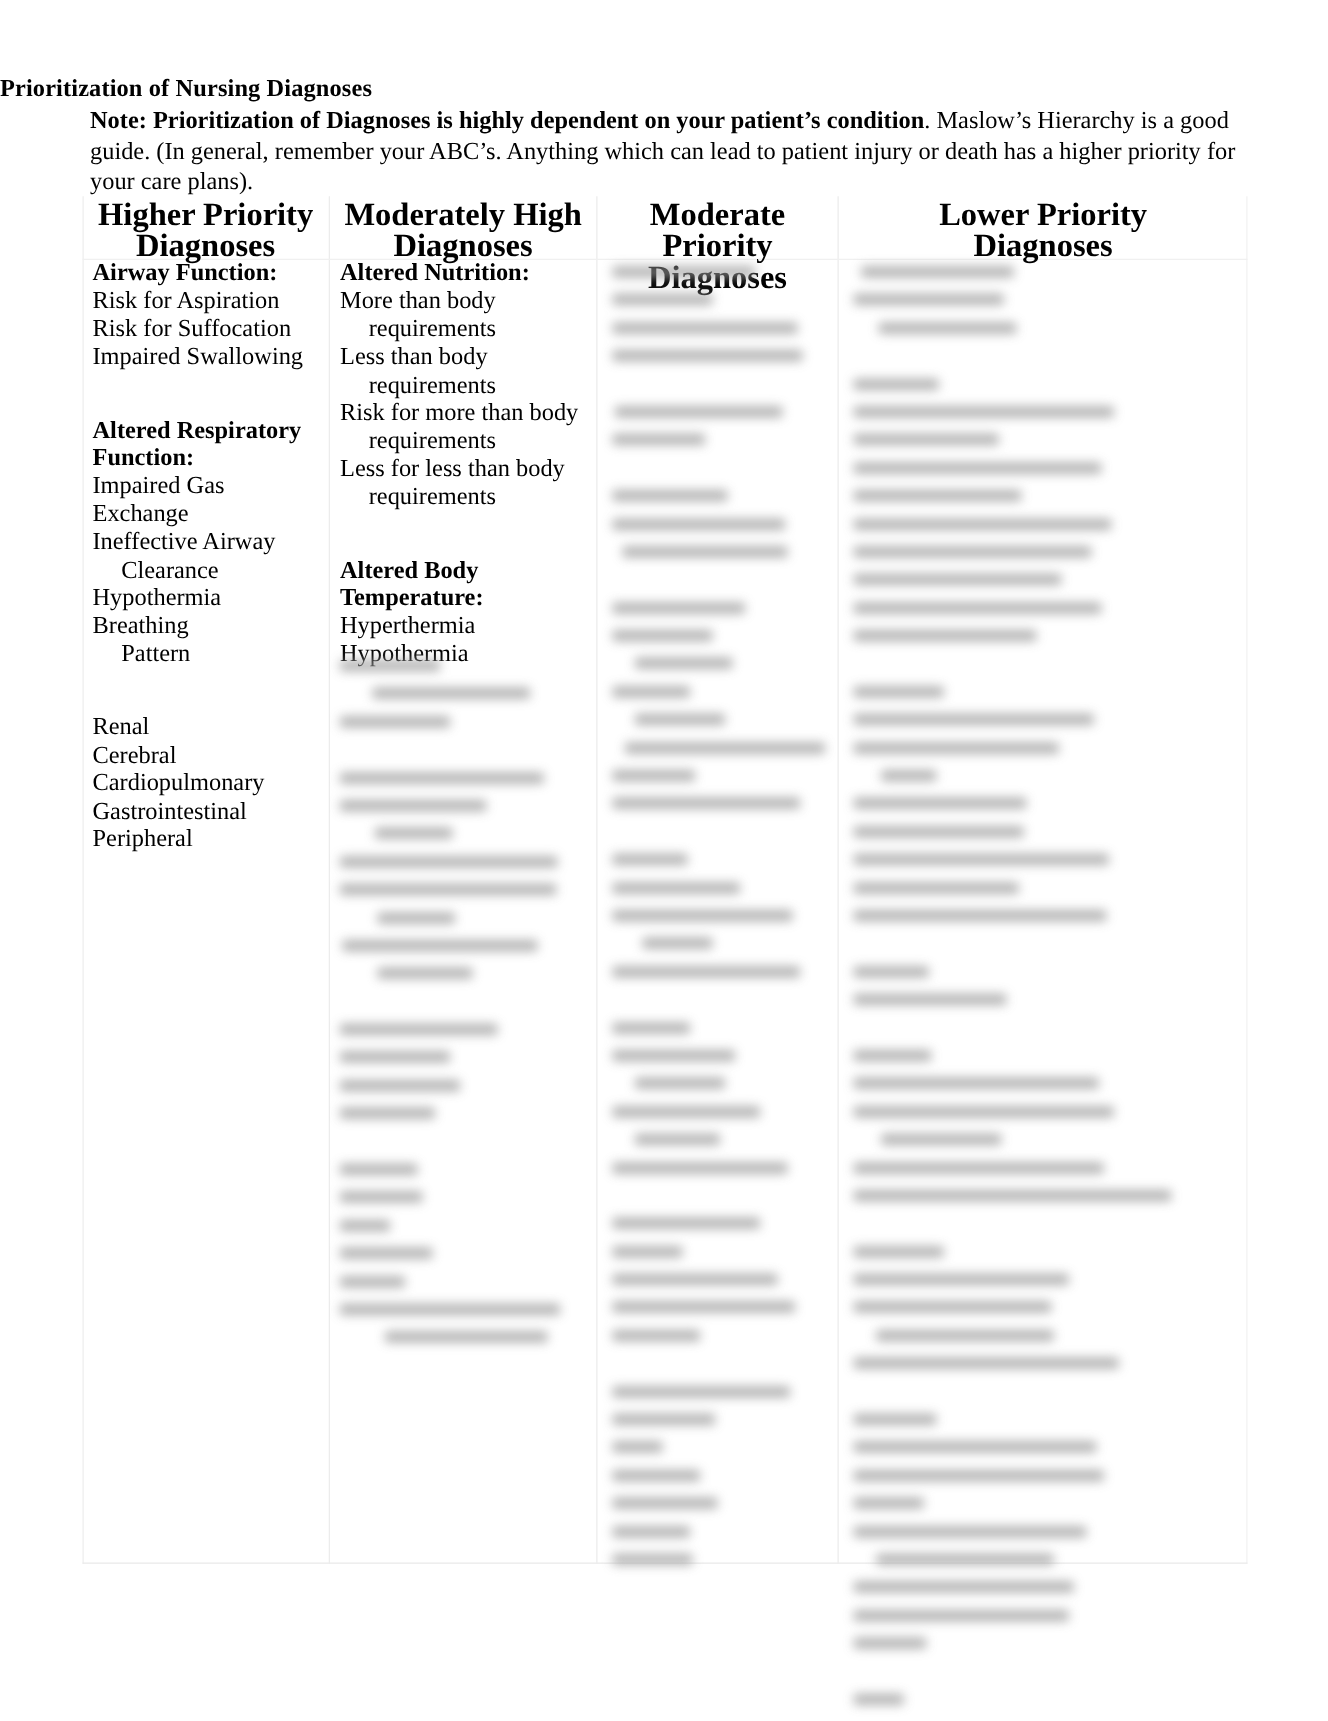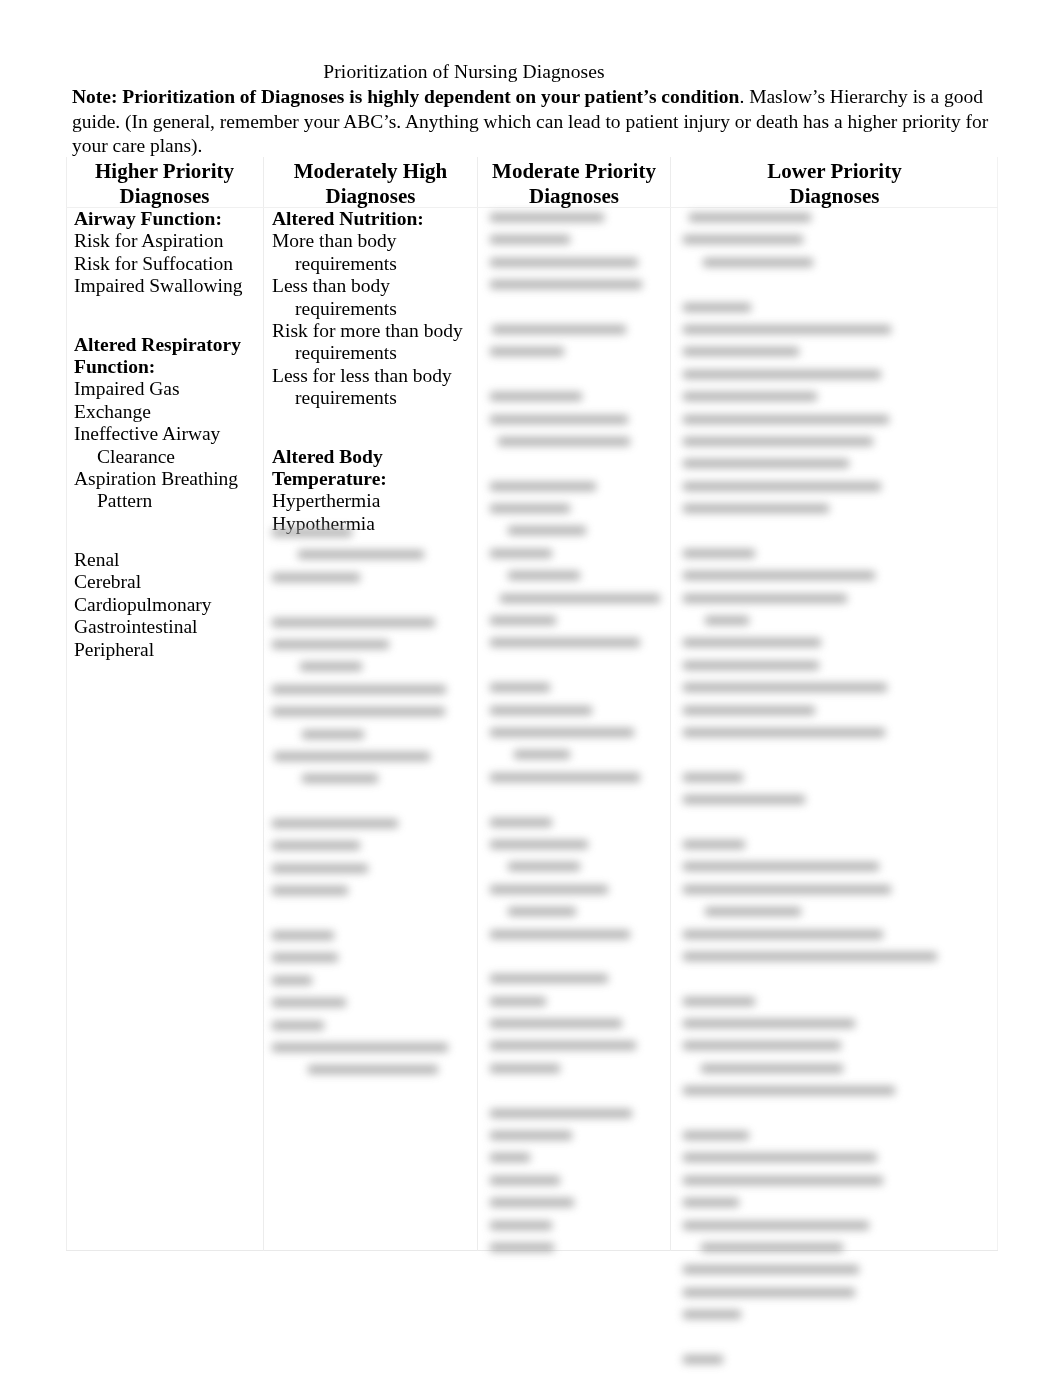--- a/index.html
+++ b/index.html
@@ -21,23 +21,22 @@
     left: 0; top: 0;
     width: 1062px;
     height: 1377px;
   }
 
   
   .doc-title {
     position: absolute;
     left: 0; top: 61px;
     width: 928px;
-    text-align: center;
     font-size: 19.5px;
-    font-weight: normal;
+    font-weight: bold;
     letter-spacing: 0.1px;
   }
 
   .note-block {
     position: absolute;
     left: 72px; top: 85px;
     width: 922px;
     font-size: 19.5px;
     line-height: 24.5px;
     text-align: left;
@@ -95,21 +94,21 @@
   .col {
     position: absolute;
     top: 0;
   }
   .col.c1 { left: 0px;   width: 197px; }
   .col.c2 { left: 198px; width: 213px; }
   .col.c3 { left: 412px; width: 192px; }
   .col.c4 { left: 605px; width: 327px; }
 
   .col-head {
-    font-size: 21px;
+    font-size: 26px;
     font-weight: bold;
     text-align: center;
     line-height: 25px;
     padding-top: 2px;
   }
   .col-head .ch-l2 { display: block; }
 
   .col-body {
     position: absolute;
     top: 51px;
@@ -180,21 +179,21 @@
             <div class="grp-title">Airway Function:</div>
             <div class="itm">Risk for Aspiration</div>
             <div class="itm">Risk for Suffocation</div>
             <div class="itm">Impaired Swallowing</div>
           </div>
           <div class="grp">
             <div class="grp-title">Altered Respiratory Function:</div>
             <div class="itm">Impaired Gas Exchange</div>
             <div class="itm">Ineffective Airway</div>
             <div class="itm ind">Clearance</div>
-            <div class="itm">Aspiration Breathing</div>
+            <div class="itm">Hypothermia Breathing</div>
             <div class="itm ind">Pattern</div>
           </div>
           <div class="grp">
             <div class="itm">Renal</div>
             <div class="itm">Cerebral</div>
             <div class="itm">Cardiopulmonary</div>
             <div class="itm">Gastrointestinal</div>
             <div class="itm">Peripheral</div>
           </div>
         </div>

